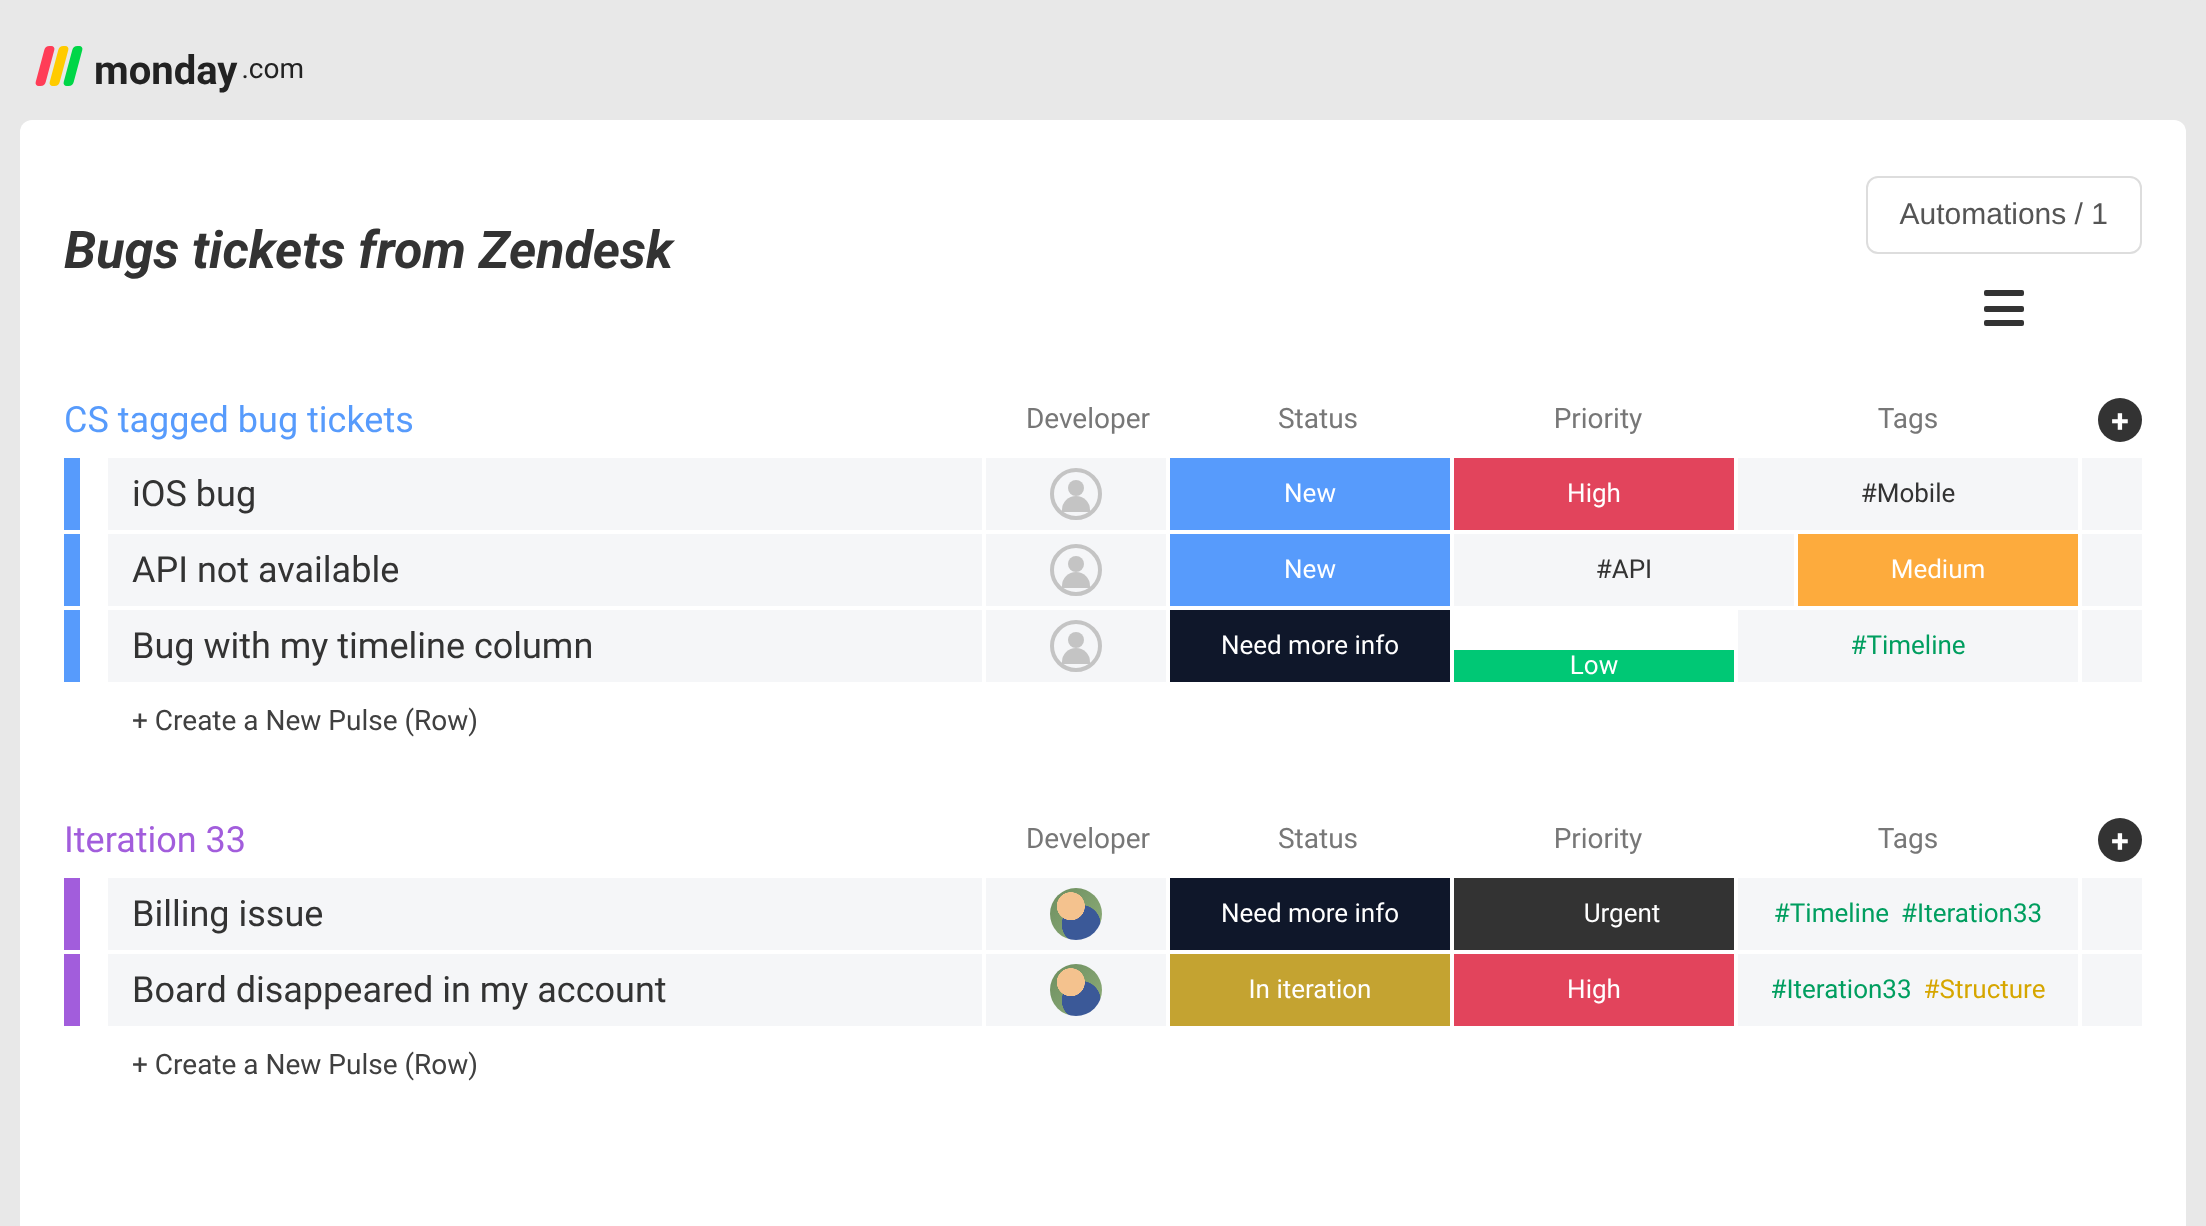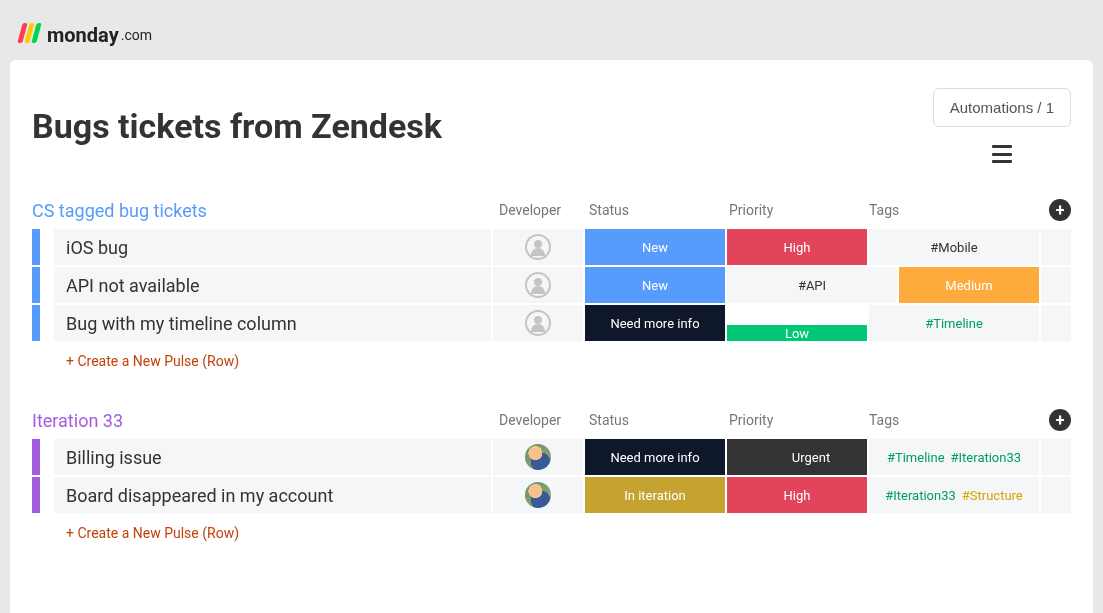--- a/index.html
+++ b/index.html
@@ -56,23 +56,24 @@
     height: calc(100% - 50px);
     overflow: hidden;
   }
   .page-head {
     display: flex;
     align-items: center;
     justify-content: space-between;
     margin-bottom: 36px;
   }
   .page-title {
-    font-size: 34px;
+    font-size: 26px;
     font-weight: 700;
     color: #333;
+    font-style: italic;
   }
   .head-right {
     display: flex;
     align-items: center;
     gap: 18px;
     flex-direction: column;
   }
   .automations-btn {
     border: 1px solid #ddd;
     border-radius: 6px;
@@ -110,21 +111,21 @@
   }
   .group-title.blue { color: #579bfc; }
   .group-title.purple { color: #a25ddc; }
   .cols {
     margin-left: auto;
     display: flex;
     align-items: center;
   }
   .col-h {
     width: 140px;
-    text-align: left;
+    text-align: center;
     font-size: 14px;
     color: #777;
   }
   .col-h.dev { width: 90px; }
   .col-h.tags { width: 170px; }
   .plus-circle {
     width: 22px;
     height: 22px;
     border-radius: 50%;
     background: #333;
@@ -243,21 +244,21 @@
   .c-orange { background: #fdab3d; }
   .c-green { background: #00c875; margin-top: 20px; }
   .c-black { background: #333333; padding-left: 28px; }
   .create-row {
     display: flex;
     align-items: center;
     height: 36px;
     margin-top: 0;
   }
   .create-row .row-name {
-    color: #c2410c;
+    color: #404040;
     font-size: 14px;
     background: #fff;
     border: none;
     margin-right: 0;
   }
 </style>
 </head>
 <body>
 
 <div class="window">

